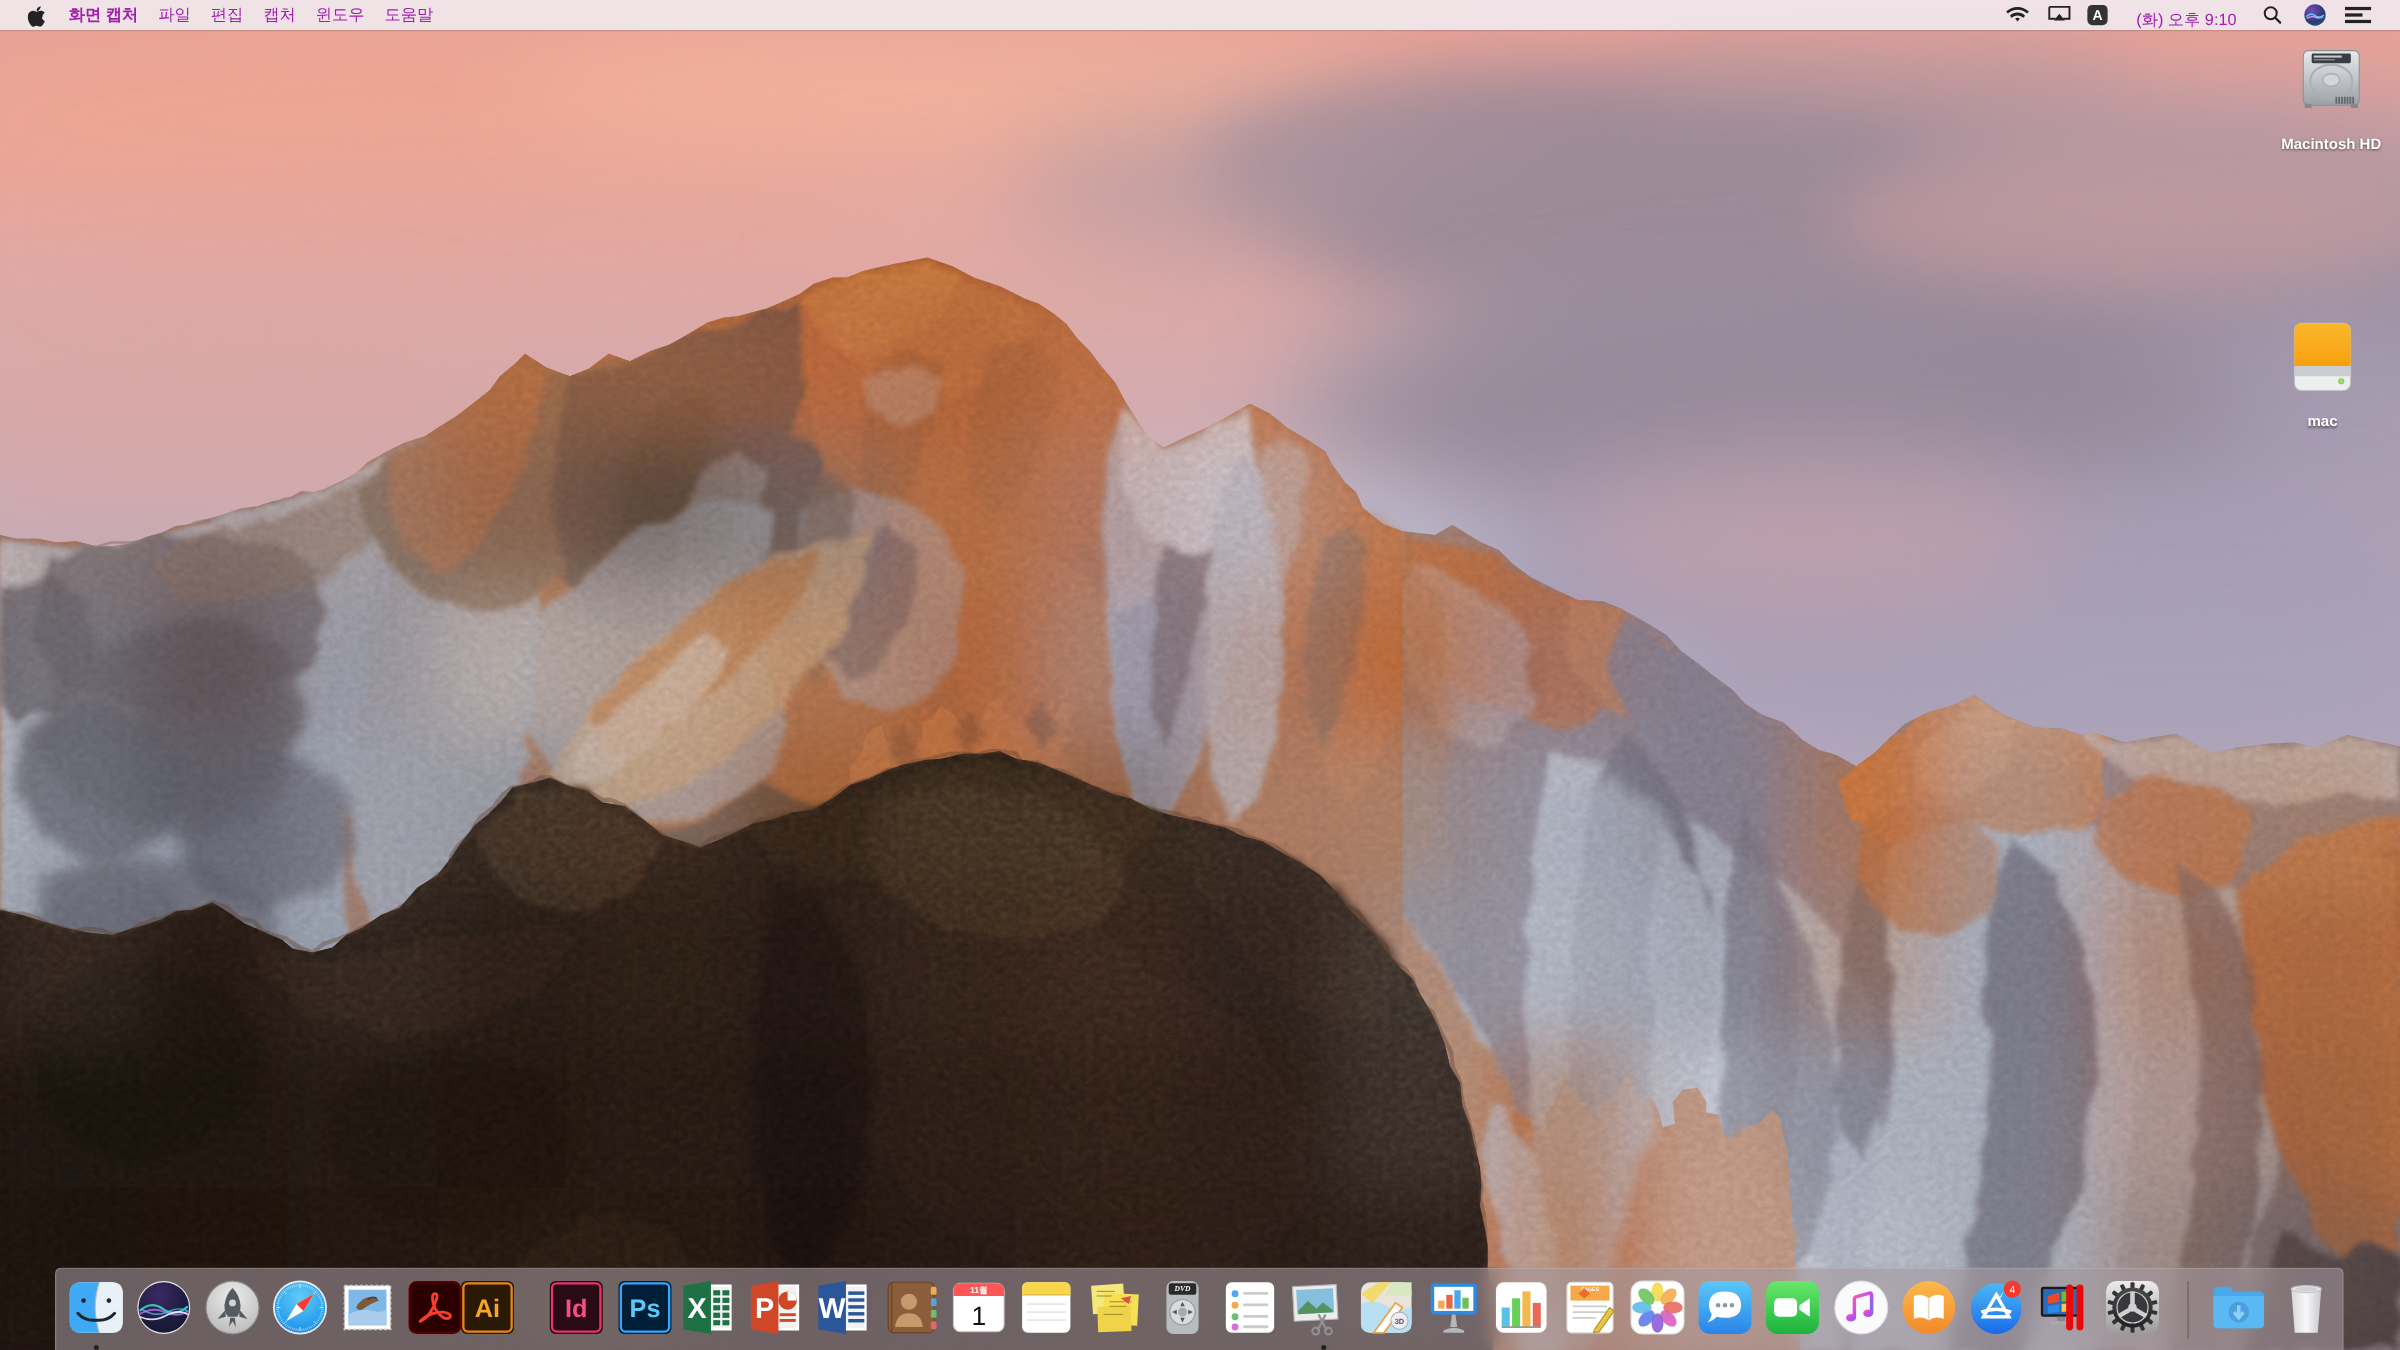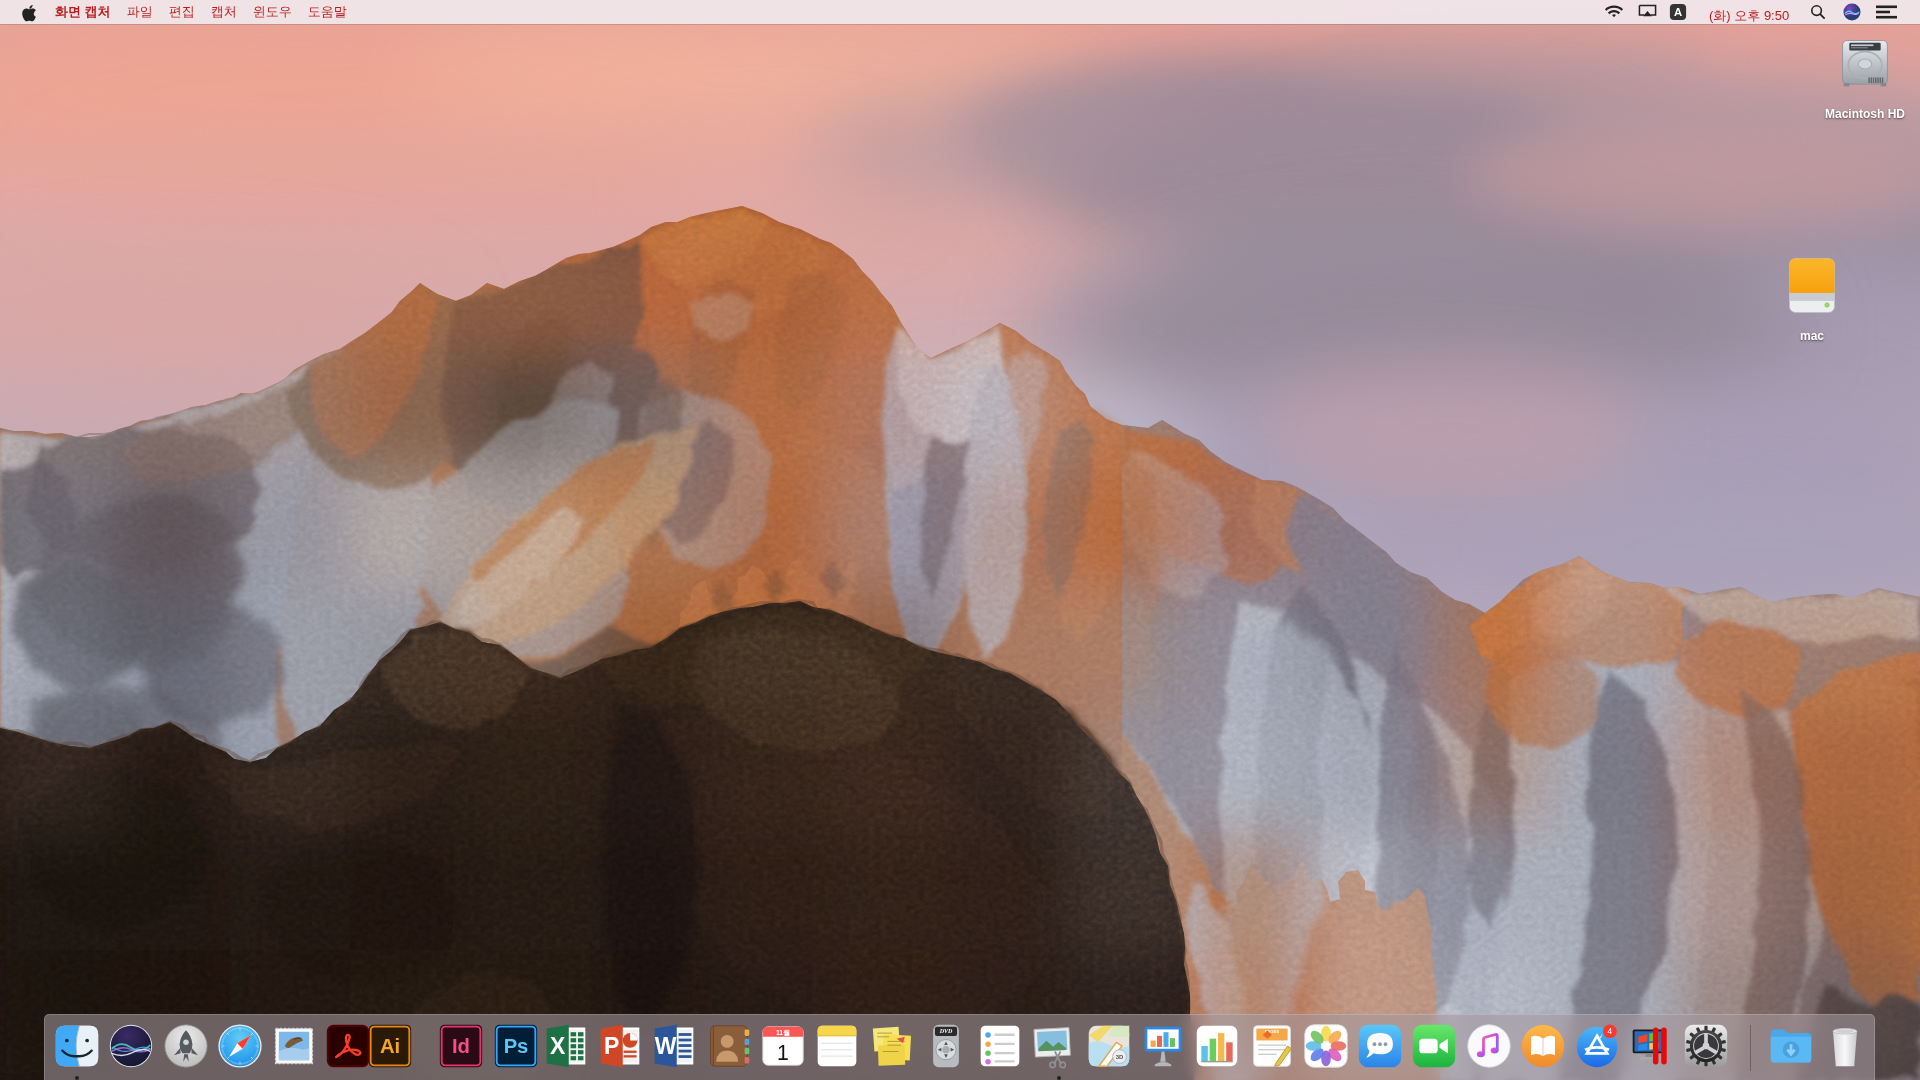--- a/index.html
+++ b/index.html
@@ -1,17 +1,17 @@
 <!DOCTYPE html>
 <html><head><meta charset="utf-8"><title>d</title><style>
 *{margin:0;padding:0;box-sizing:border-box}
 html,body{width:1920px;height:1080px;overflow:hidden;font-family:"Liberation Sans",sans-serif}
 #stage{position:relative;width:1920px;height:1080px;overflow:hidden}
 #wp{position:absolute;left:0;top:0}
-#menubar{position:absolute;left:0;top:0;width:1920px;height:24px;background:rgba(240,231,235,0.94);display:flex;align-items:center;font-size:13px;color:#b91c1c;z-index:20;box-shadow:0 1px 0 rgba(120,90,90,0.28)}
+#menubar{position:absolute;left:0;top:0;width:1920px;height:24px;background:rgba(240,231,235,0.94);display:flex;align-items:center;font-size:13px;color:#a21caf;z-index:20;box-shadow:0 1px 0 rgba(120,90,90,0.28)}
 .mb-apple{margin-left:22px;margin-right:10px;display:flex;align-items:center;padding-top:2px}
 .mb-item{margin:0 8px}
 .mb-bold{font-weight:bold}
 .mb-sp{flex:1}
 .mb-a{position:absolute;top:4px;display:flex;align-items:center}
 .mb-a.mb-time{top:0;height:24px;display:flex;align-items:center}
 .mb-time{margin:0 9px;font-size:13px}
 .dicon{position:absolute;text-align:right;z-index:5}
 .dlabel{margin-top:11px;font-size:12px;font-weight:bold;color:#fff;text-shadow:0 1px 2px rgba(0,0,0,0.55);white-space:nowrap;position:relative;left:50%;transform:translateX(-50%);width:max-content}
 #dock{position:absolute;left:44px;top:1014px;width:1831px;height:66px;background:rgba(163,152,158,0.58);backdrop-filter:blur(8px);border-radius:5px 5px 0 0;border:1px solid rgba(255,255,255,0.18);border-bottom:none;z-index:10}
@@ -382,21 +382,21 @@
           </g>
           <path d="M10 7 L14.6 12.6 H5.4 Z" fill="#222"></path>
         </svg>
       </div>
 <div class="mb-a" style="left:1669px;top:3px">
         <svg width="18" height="18" viewBox="0 0 20 20">
           <rect x="1" y="1" width="18" height="18" rx="4.5" fill="#333"></rect>
           <text x="10" y="14.6" font-family="Liberation Sans,sans-serif" font-size="12.5" font-weight="bold" fill="#fff" text-anchor="middle">A</text>
         </svg>
       </div>
-<div class="mb-a mb-time" style="left:1700px;top:4px">(화) 오후 9:50</div>
+<div class="mb-a mb-time" style="left:1700px;top:4px">(화) 오후 9:10</div>
 <div class="mb-a" style="left:1810px;top:4px">
         <svg width="16" height="16" viewBox="0 0 17 17">
           <circle cx="7" cy="7" r="5.1" fill="none" stroke="#222" stroke-width="1.7"></circle>
           <path d="M10.8 10.8 L15 15" stroke="#222" stroke-width="1.9" stroke-linecap="round"></path>
         </svg>
       </div>
 <div class="mb-a" style="left:1843px;top:3px">
         <svg width="18" height="18" viewBox="0 0 19 19">
           <defs>
             <radialGradient id="mbsiri" cx="0.35" cy="0.3" r="0.95">
@@ -439,21 +439,21 @@
           <rect x="60" y="74" width="2.5" height="10"></rect>
           <rect x="64" y="74" width="2.5" height="10"></rect>
           <rect x="68" y="74" width="2.5" height="10"></rect>
           <rect x="72" y="74" width="2.5" height="10"></rect>
           <rect x="76" y="74" width="2.5" height="10"></rect>
           <rect x="80" y="74" width="2.5" height="10"></rect>
         </g>
 <rect x="12" y="84" width="10" height="6" fill="#85898f"></rect>
         <rect x="78" y="84" width="10" height="6" fill="#85898f"></rect>
 </svg><div class="dlabel">Macintosh HD</div></div>
-    <div class="dicon" style="left:1787px;top:257px;width:50px"><svg width="50" height="57" viewBox="0 0 100 114">
+    <div class="dicon" style="left:1833px;top:257px;width:50px"><svg width="50" height="57" viewBox="0 0 100 114">
 <defs>
           <linearGradient id="exg" x1="0" y1="0" x2="0" y2="1">
             <stop offset="0" stop-color="#fbb62a"></stop>
             <stop offset="1" stop-color="#f7a10e"></stop>
           </linearGradient>
         </defs>
 <rect x="5" y="3" width="90" height="108" rx="12" fill="#eceef0" stroke="#b8bcc0" stroke-width="1.5"></rect>
 <path d="M5 15 Q5 3 17 3 L83 3 Q95 3 95 15 L95 72 L5 72 Z" fill="url(#exg)"></path>
 <rect x="5" y="72" width="90" height="16" fill="#c9ccd1"></rect>
 <circle cx="80" cy="96" r="4.5" fill="#9adb6e" stroke="#7ab84e" stroke-width="1"></circle>

